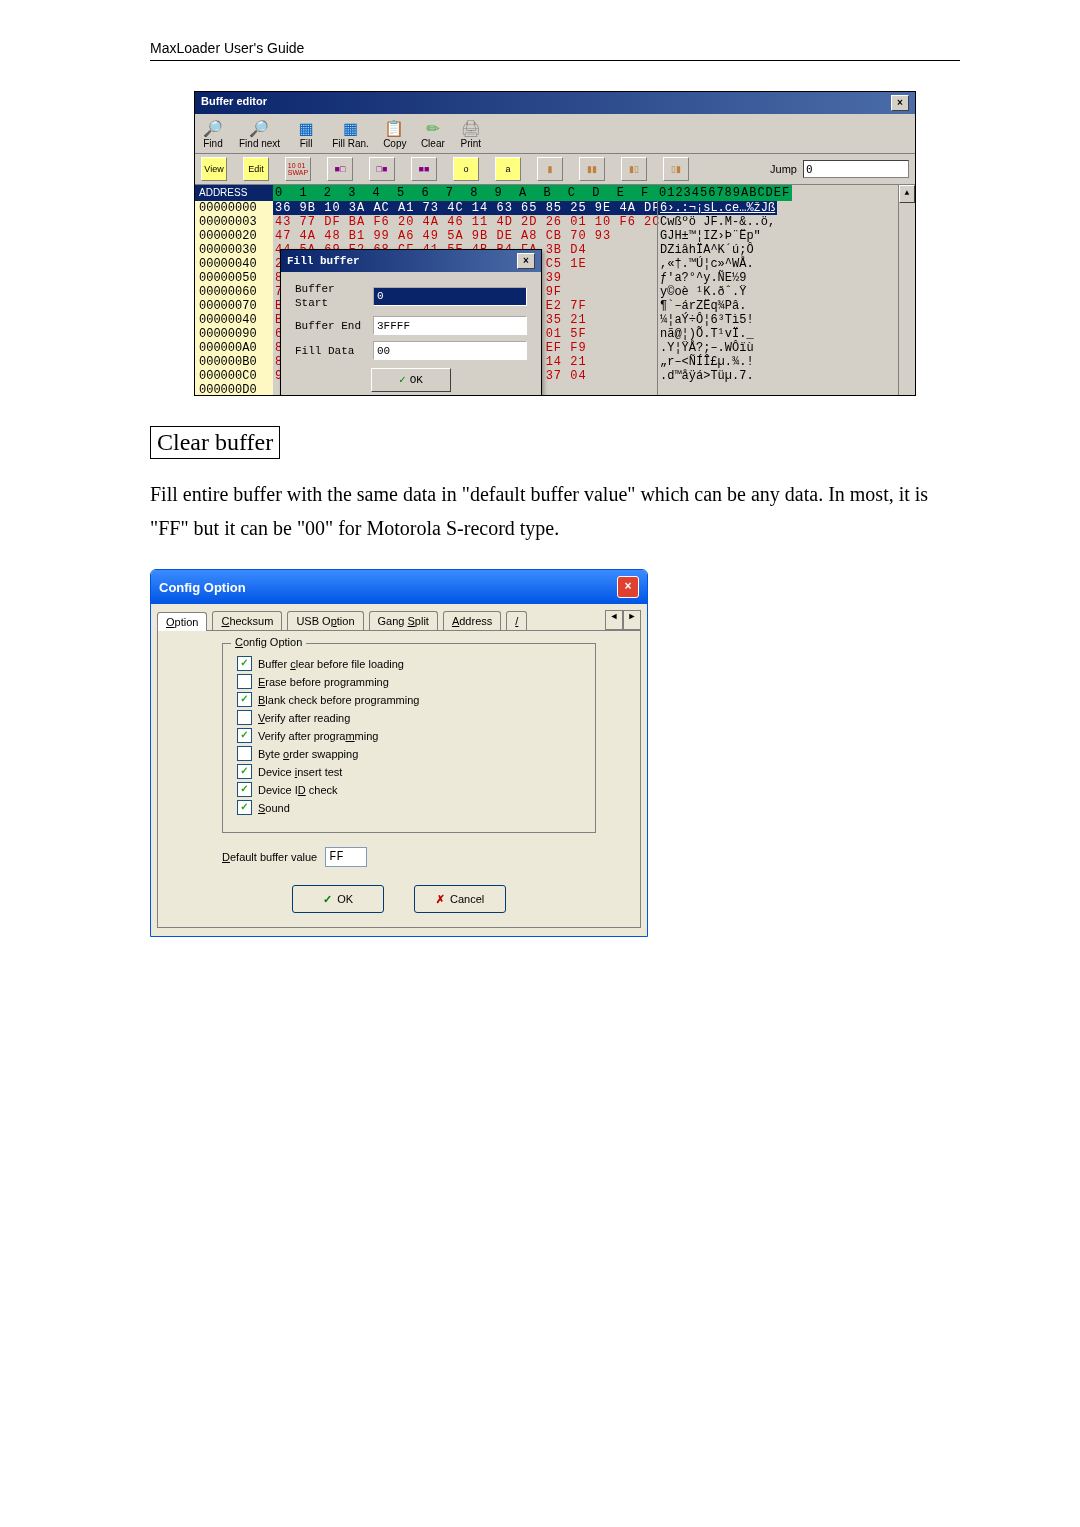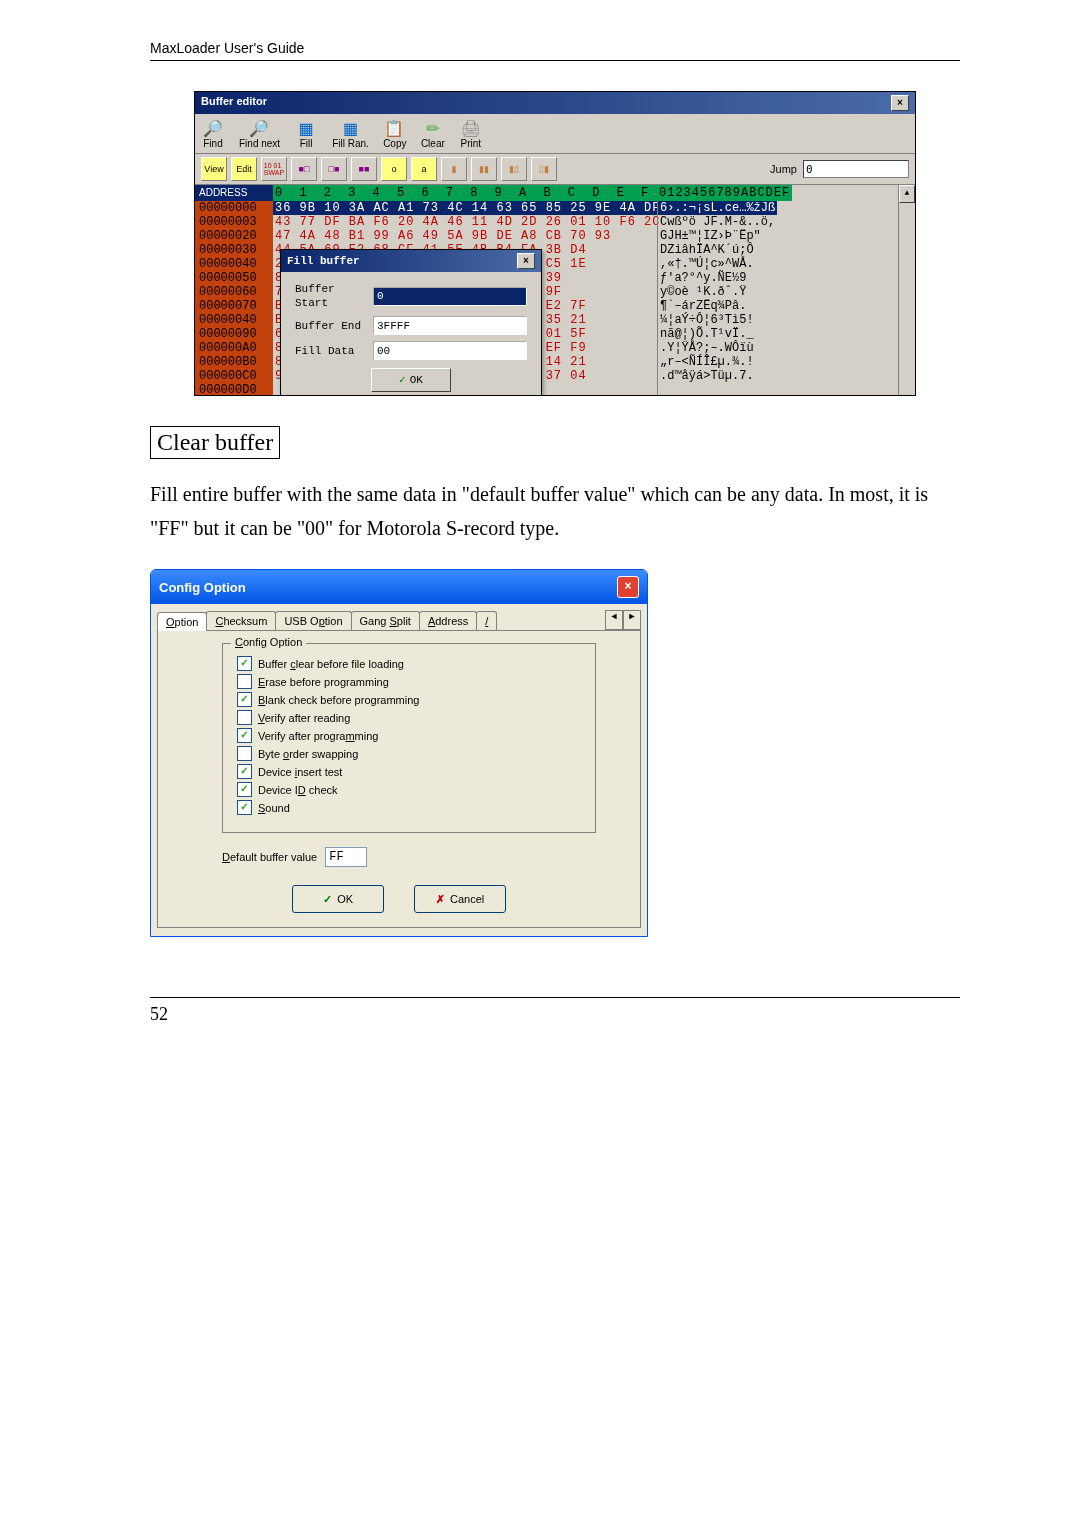--- a/index.html
+++ b/index.html
@@ -72,21 +72,21 @@
     width: 24px;
     height: 20px;
     display: flex;
     align-items: center;
     justify-content: center;
     font-size: 16px;
   }
   .toolbar2 {
     display: flex;
     padding: 3px 6px;
-    gap: 4px;
+    gap: 16px;
     border-bottom: 1px solid #808080;
     background: #d4d0c8;
     align-items: center;
   }
   .tb2-btn {
     width: 24px;
     height: 22px;
     border: 1px solid #fff;
     border-right-color: #808080;
     border-bottom-color: #808080;
@@ -151,38 +151,38 @@
     background: #00a050;
     color: #000;
     padding: 1px 2px;
     letter-spacing: 1px;
   }
   .hex-row {
     display: flex;
     white-space: pre;
   }
   .addr-cell {
-    background: #c2410c;
+    background: #fef9c3;
     color: #000;
     width: 70px;
     padding: 0 4px;
   }
   .hex-cell {
     padding: 0 2px;
     letter-spacing: 1px;
     color: #000;
   }
   .hex-cell.red { color: #c00000; }
   .hex-cell.sel { background: #0a246a; color: #fff; }
   .ascii-cell {
     padding: 0 2px;
     color: #000;
     border-left: 1px solid #808080;
   }
-  .ascii-cell.sel { background: #0a246a; color: #fff; }
+  .ascii-cell.sel { background: #0a246a; color: #fff; text-decoration: underline; }
   .scrollbar-v {
     position: absolute;
     right: 0;
     top: 0;
     bottom: 0;
     width: 16px;
     background: #d4d0c8;
     border-left: 1px solid #808080;
   }
   .sb-btn {
@@ -302,21 +302,21 @@
     color: #fff;
     font-size: 12px;
     text-align: center;
     line-height: 18px;
     font-family: Arial;
     font-weight: bold;
   }
   .cfg-tabs {
     display: flex;
     padding: 6px 6px 0 6px;
-    gap: 0;
+    gap: 6px;
     align-items: flex-end;
     background: #ece9d8;
   }
   .cfg-tab {
     padding: 3px 8px;
     border: 1px solid #808080;
     border-bottom: none;
     background: #ece9d8;
     font-size: 11px;
     border-radius: 3px 3px 0 0;
@@ -611,16 +611,13 @@
             <span>OK</span>
           </div>
         <div class="cfg-btn">
             <span class="x-red">✗</span>
             <span>Cancel</span>
           </div>
       </div>
     </div>
   </div>
 
-  <div class="footer-line">
-    <span>52</span>
-  </div>
 </div>
 
 </body></html>

